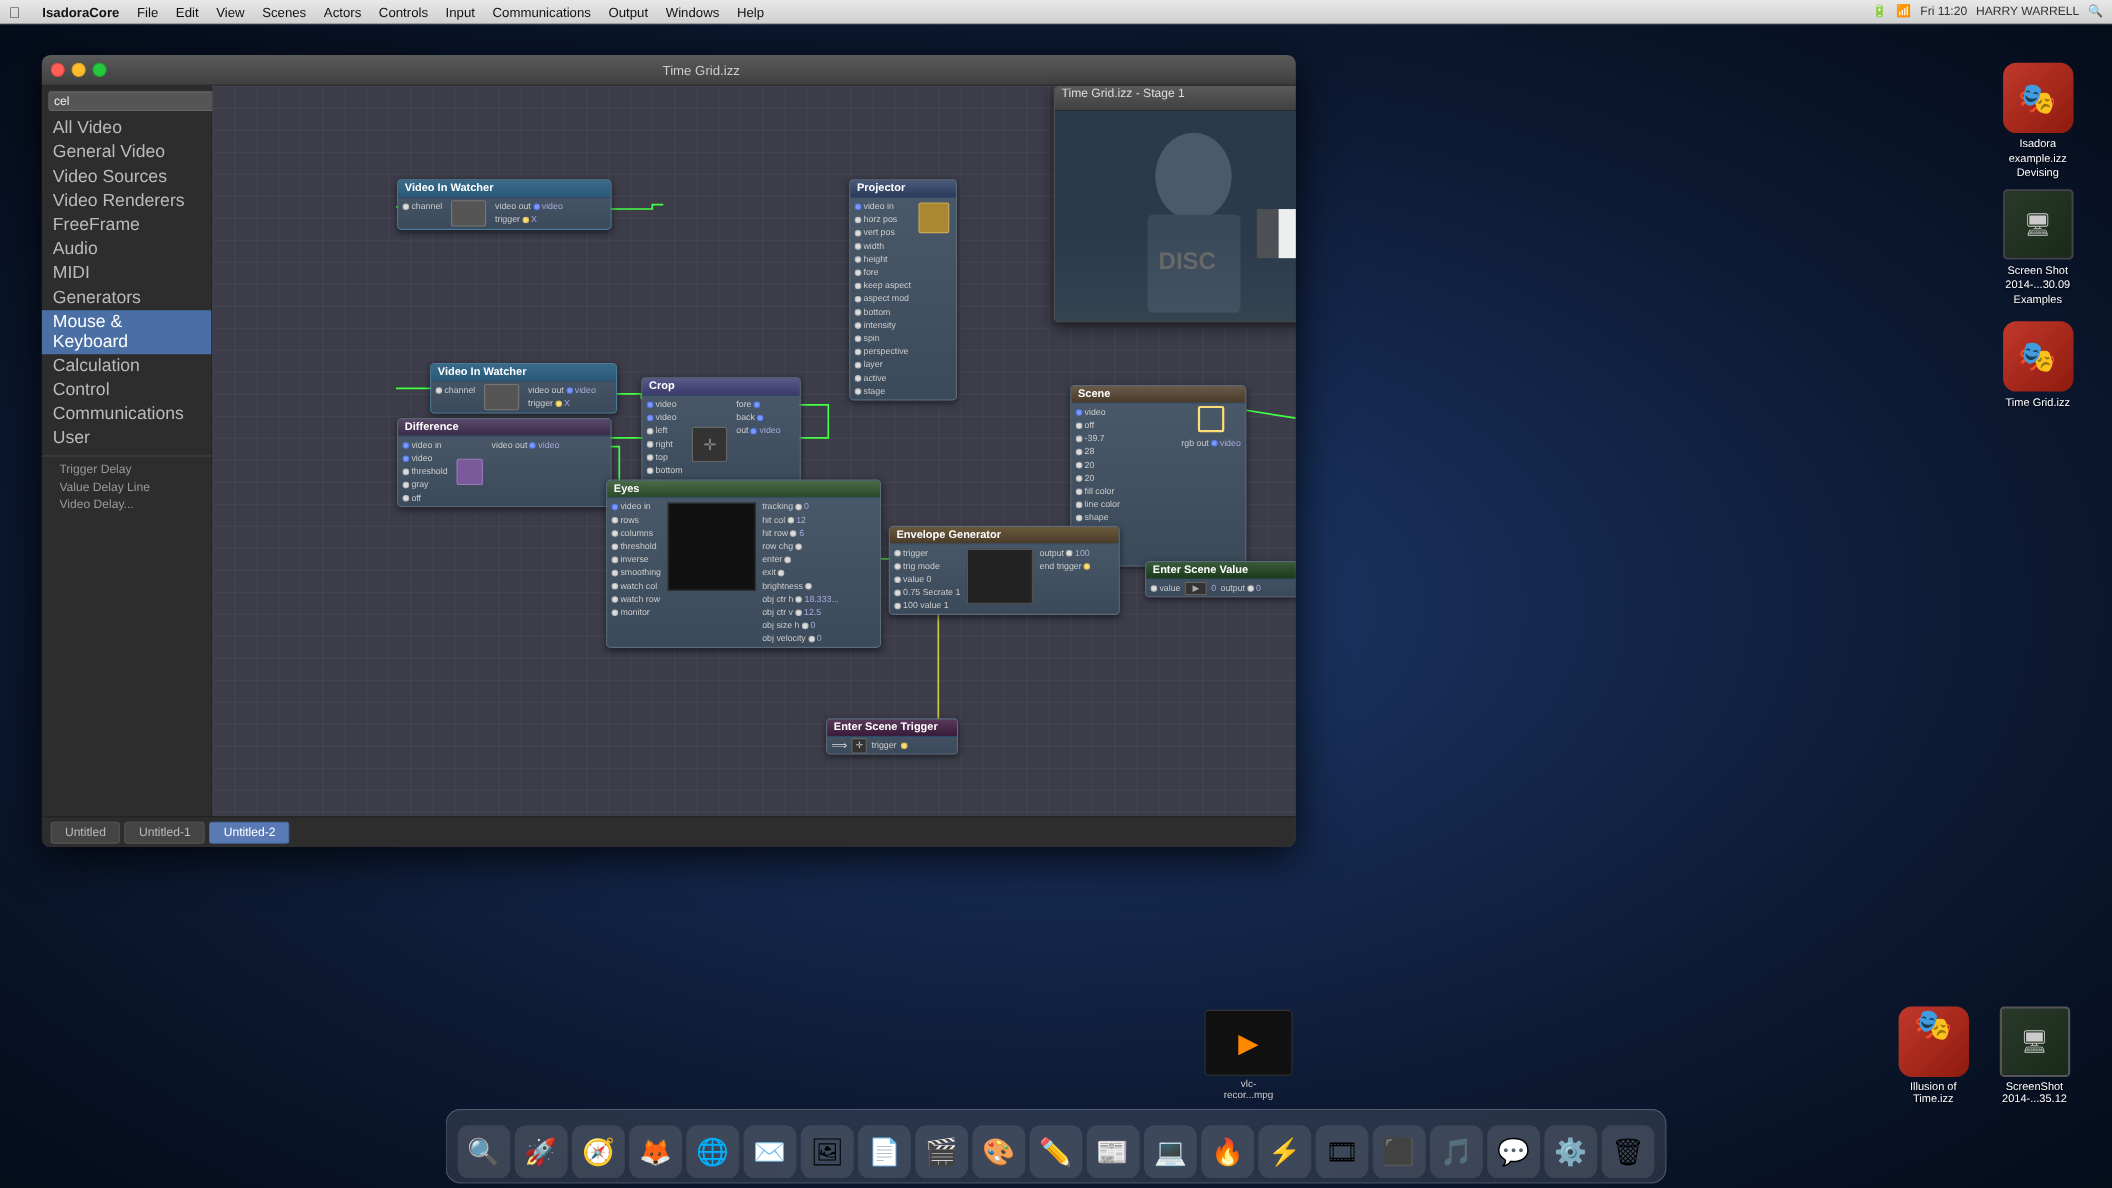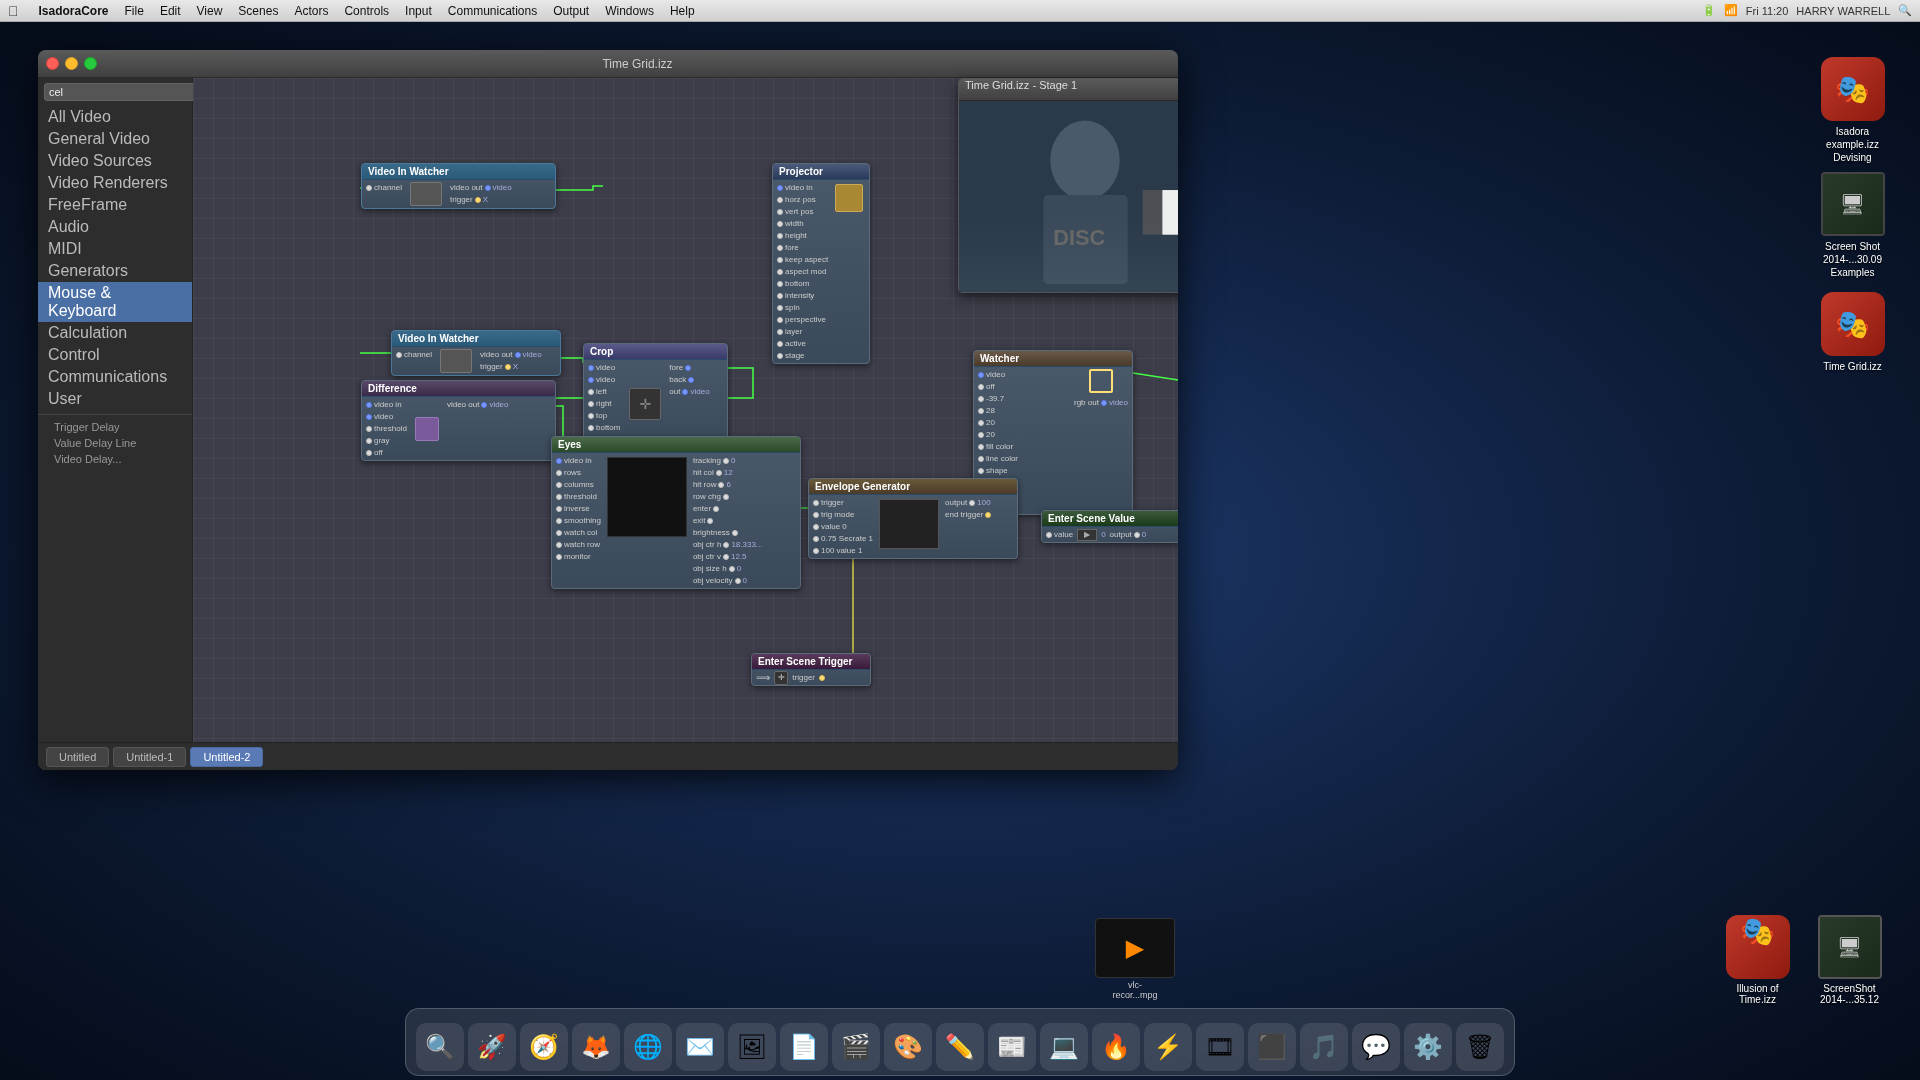--- a/index.html
+++ b/index.html
@@ -675,21 +675,21 @@
             <div class="port-row">
                 <span class="port-label">video out</span>
                 <div class="port-dot blue"></div>
                 <span class="port-value">video</span>
               </div>
           </div>
         </div>
       </div>
 
       <div class="node node-shape" style="left:780px; top:272px; width:160px;">
-        <div class="node-header">Watcher</div>
+        <div class="node-header">Scene</div>
         <div class="node-body" style="flex-direction:column;">
           <div style="display:flex;justify-content:space-between;">
             <div class="node-ports-left">
               <div class="port-row">
                   <div class="port-dot blue"></div>
                   <span class="port-label">video</span>
                 </div>
               <div class="port-row">
                   <div class="port-dot white"></div>
                   <span class="port-label">off</span>

